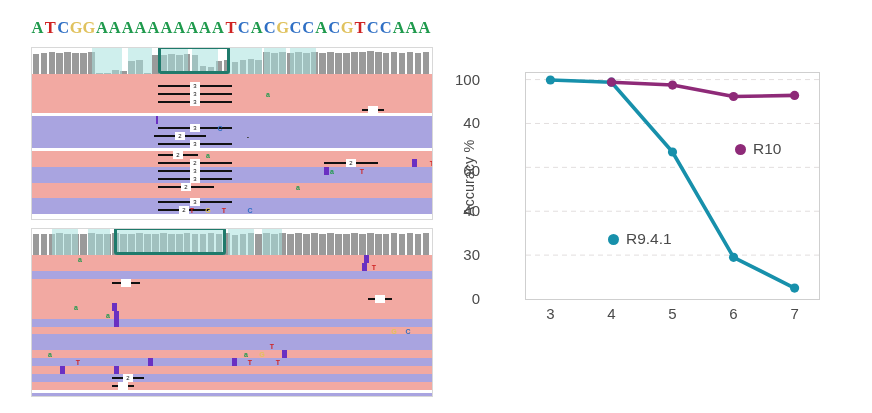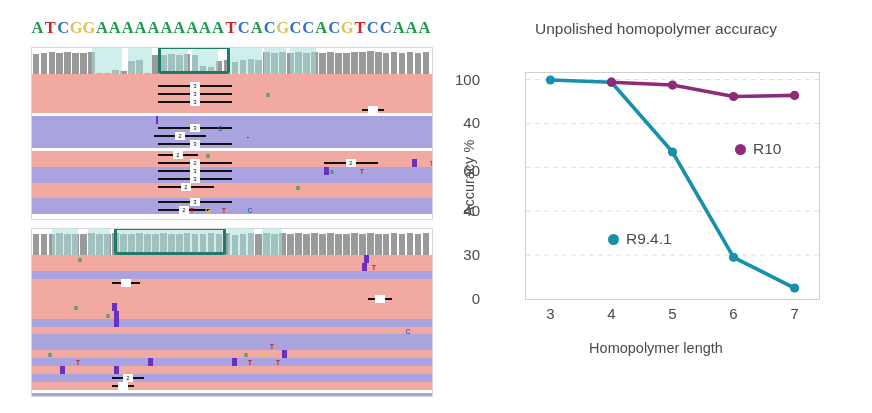--- a/index.html
+++ b/index.html
@@ -386,23 +386,21 @@
           <div class="del-bar" style="left: 80px; width: 22px;"></div>
           <div class="del-gap" style="left: 86px; width: 10px;"></div>
         </div>
         <div class="read-row read-gap" style="height: 3px;"></div>
         <div class="read-row rev" style="height: 8px; background: rgb(169, 164, 224);"></div>
       </div>
   </div>
 </div>
 
 <div id="chart-pane">
-  <div id="chart-title">Unpolished homopolymer accuracy</div>
   <div id="y-axis-label">Accuracy %</div>
-  <div id="x-axis-label">Homopolymer length</div>
 
   <div id="plot-frame">
     <svg id="plot-svg" width="293" height="226">
         <line x1="0" x2="293" y1="182.11650485436894" y2="182.11650485436894" stroke="#e2dede" stroke-width="1" stroke-dasharray="5,4"></line>
         <line x1="0" x2="293" y1="138.23300970873788" y2="138.23300970873788" stroke="#e2dede" stroke-width="1" stroke-dasharray="5,4"></line>
         <line x1="0" x2="293" y1="94.3495145631068" y2="94.3495145631068" stroke="#e2dede" stroke-width="1" stroke-dasharray="5,4"></line>
         <line x1="0" x2="293" y1="50.466019417475735" y2="50.466019417475735" stroke="#e2dede" stroke-width="1" stroke-dasharray="5,4"></line>
         <line x1="0" x2="293" y1="6.5825242718446475" y2="6.5825242718446475" stroke="#e2dede" stroke-width="1" stroke-dasharray="5,4"></line>
         <polyline points="24.416666666666657,7.021359223300976 85.45833333333333,9.215533980582535 146.49999999999997,78.99029126213591 207.54166666666666,184.31067961165047 268.5833333333333,215.02912621359224" fill="none" stroke="#1790ab" stroke-width="3.6" stroke-linejoin="round" stroke-linecap="round"></polyline>
         <circle cx="24.416666666666657" cy="7.021359223300976" r="4.6" fill="#1790ab"></circle>

